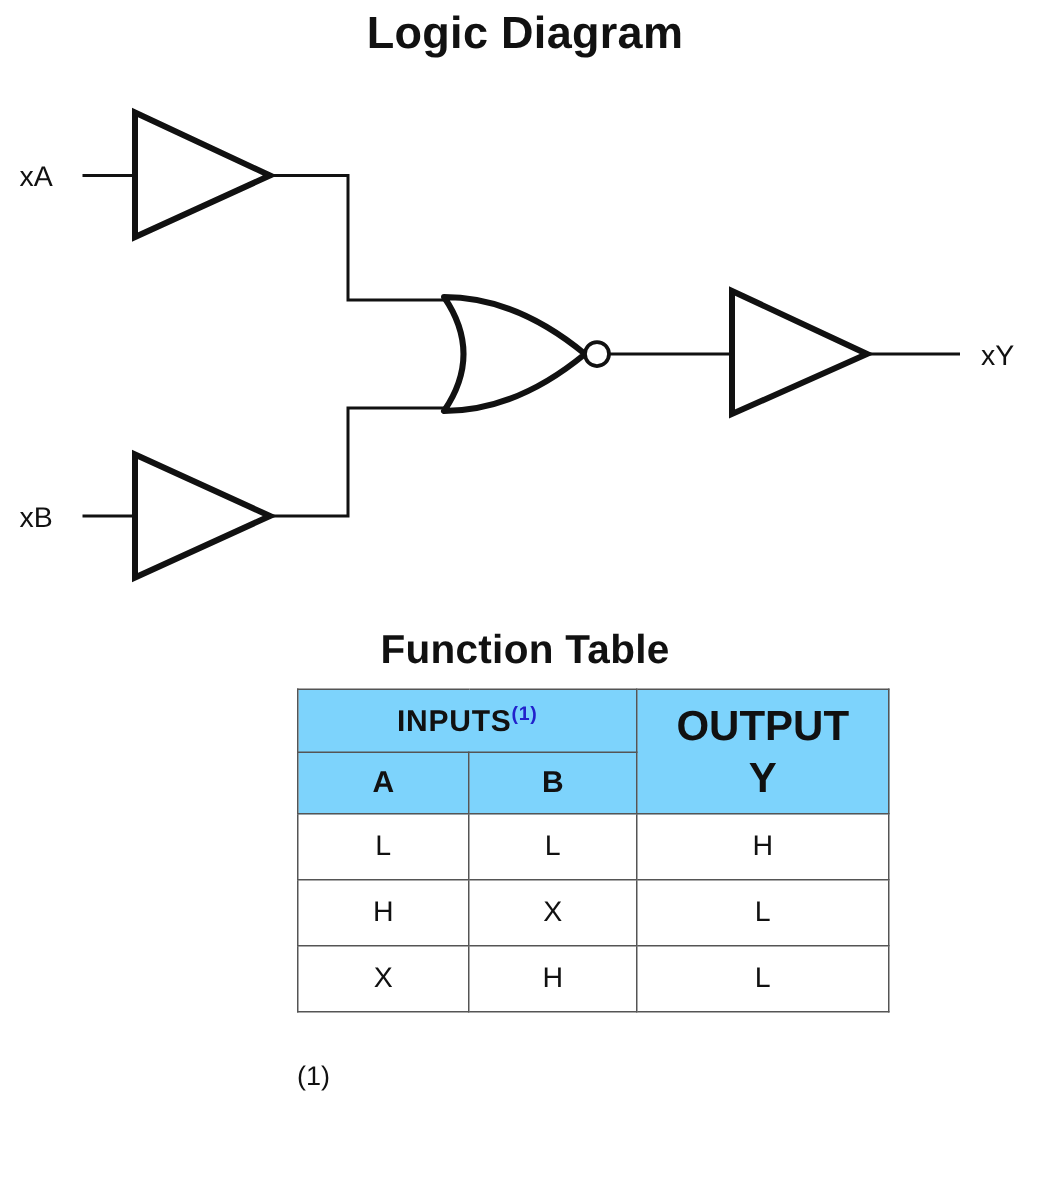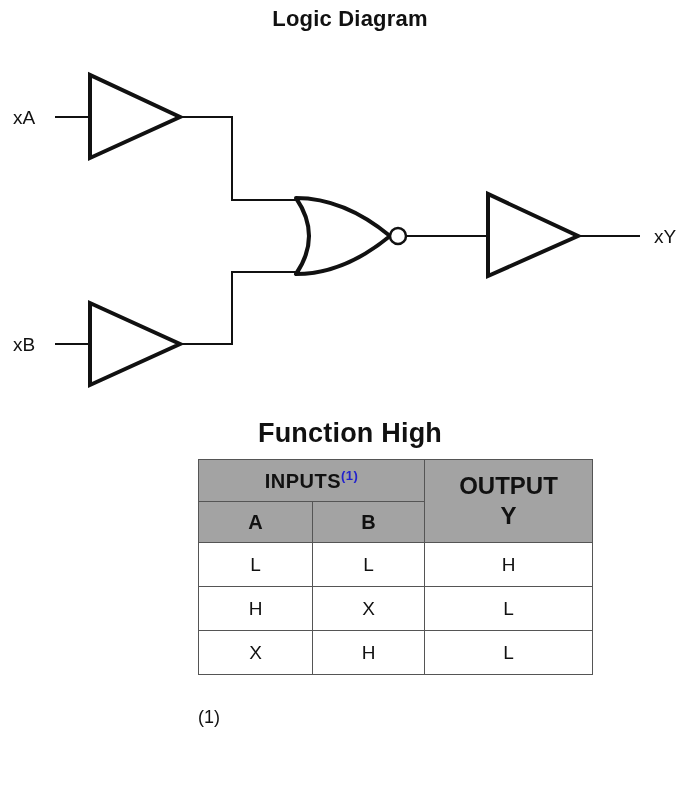--- a/index.html
+++ b/index.html
@@ -16,21 +16,21 @@
     color: #1a1a1a;
     overflow: hidden;
   }
 
   #diagram-title {
     position: absolute;
     left: 0;
     top: 6px;
     width: 700px;
     text-align: center;
-    font-size: 22px;
+    font-size: 30px;
     font-weight: bold;
     letter-spacing: 0.2px;
     color: #111111;
   }
 
   #logic-diagram-svg {
     position: absolute;
     left: 0;
     top: 55px;
   }
@@ -56,34 +56,34 @@
     table-layout: fixed;
   }
   #function-table td {
     border: 1px solid #555555;
     text-align: center;
     vertical-align: middle;
     font-size: 19px;
     color: #111111;
   }
   #function-table .hdr {
-    background: #a3a3a3;
+    background: #7dd3fc;
     font-weight: bold;
   }
   #function-table .hdr-inputs {
     height: 42px;
     font-size: 20px;
     letter-spacing: 0.5px;
   }
   #function-table .hdr-sub {
     height: 41px;
     font-size: 20px;
   }
   #function-table .hdr-output {
-    font-size: 24px;
+    font-size: 28px;
     line-height: 1.25;
   }
   #function-table .data-cell {
     height: 44px;
     font-weight: normal;
     background: #ffffff;
   }
   .fn-sup {
     color: #2222cc;
     font-size: 13px;
@@ -140,21 +140,21 @@
 
   <polygon points="488,139 488,221 578,181" fill="#ffffff" stroke="#111111" stroke-width="4" stroke-linejoin="miter"></polygon>
 
   <line x1="578" y1="181" x2="640" y2="181" stroke="#111111" stroke-width="2"></line>
 
   <text class="io-label" x="13" y="69">xA</text>
   <text class="io-label" x="13" y="296">xB</text>
   <text class="io-label" x="654" y="188">xY</text>
 </svg>
 
-<div id="table-title">Function High</div>
+<div id="table-title">Function Table</div>
 
 <table id="function-table">
   <colgroup>
     <col class="col-a">
       <col class="col-b">
       <col class="col-y">
   </colgroup>
   <tbody>
     <tr>
       <td class="hdr hdr-inputs" colspan="2"><span>INPUTS</span><span class="fn-sup">(1)</span></td>

